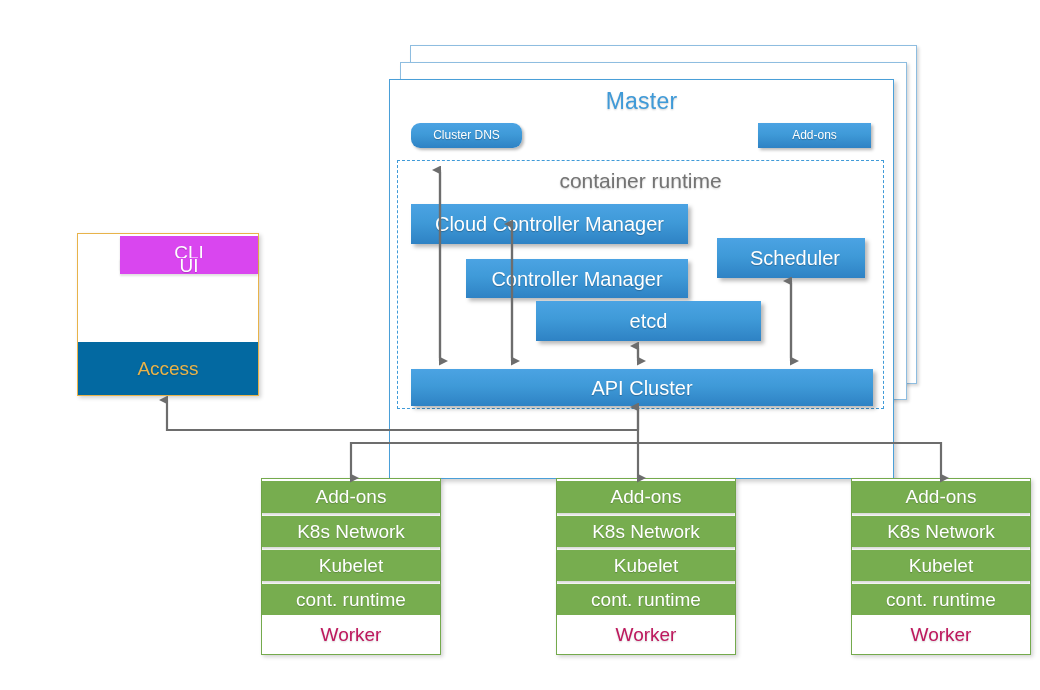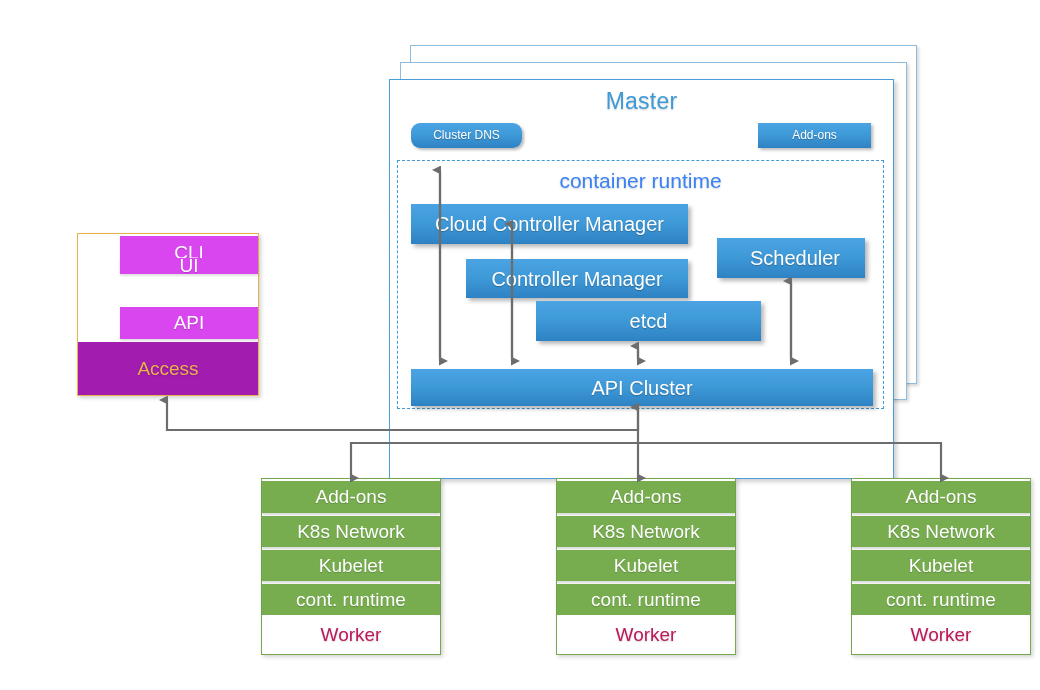--- a/index.html
+++ b/index.html
@@ -49,21 +49,21 @@
     position: absolute;
     border: 1.6px dashed #3f9ad8;
     box-sizing: border-box;
     background: transparent;
   }
   .runtime-title {
     position: absolute;
     left: 0;
     right: 0;
     text-align: center;
-    color: #3b82f6;
+    color: #737373;
     font-size: 21px;
     text-shadow: 0 1px 2px rgba(0,0,0,0.20);
   }
 
   
   .blue-box {
     position: absolute;
     box-sizing: border-box;
     background: linear-gradient(to bottom, #4ba3e3 0%, #3f9ad8 45%, #2e82c4 100%);
     color: #ffffff;
@@ -106,21 +106,21 @@
   .access-foot {
     position: absolute;
     left: 0;
     right: 0;
     bottom: 0;
     display: flex;
     align-items: center;
     justify-content: center;
     color: #e8b34a;
     font-size: 19px;
-    background: #a21caf;
+    background: #0369a1;
     text-shadow: 0 1px 2px rgba(0,0,0,0.18);
   }
 
   
   .worker-wrap {
     position: absolute;
     box-sizing: border-box;
     background: #ffffff;
     border: 1.2px solid #74aa4c;
     box-shadow: 2px 2px 4px rgba(0,0,0,0.18);
@@ -189,21 +189,20 @@
     <div class="blue-box" style="left:76px; top:179px; width:222px; height:39px;">Controller Manager</div>
 
     <div class="blue-box" style="left:146px; top:221px; width:225px; height:40px;">etcd</div>
 
     <div class="blue-box" style="left:21px; top:289px; width:462px; height:37px;">API Cluster</div>
   </div>
 
   <div class="access-wrap" style="left:77px; top:233px; width:182px; height:163px;">
     <div class="access-bar" style="top:2px; height:33px;">CLI</div>
     <div class="access-bar" style="top:24px; height:16px;">UI</div>
-    <div class="access-bar" style="top:73px; height:32px;">API</div>
     <div class="access-foot" style="height:53px;">Access</div>
   </div>
 
   <div class="worker-wrap" style="left:261px; top:478px; width:180px; height:177px;">
     <div class="worker-bar" style="top:2px; height:32px;">Add-ons</div>
     <div class="worker-bar" style="top:37px; height:31px;">K8s Network</div>
     <div class="worker-bar" style="top:71px; height:31px;">Kubelet</div>
     <div class="worker-bar" style="top:105px; height:31px;">cont. runtime</div>
     <div class="worker-foot" style="height:39px;">Worker</div>
   </div>

